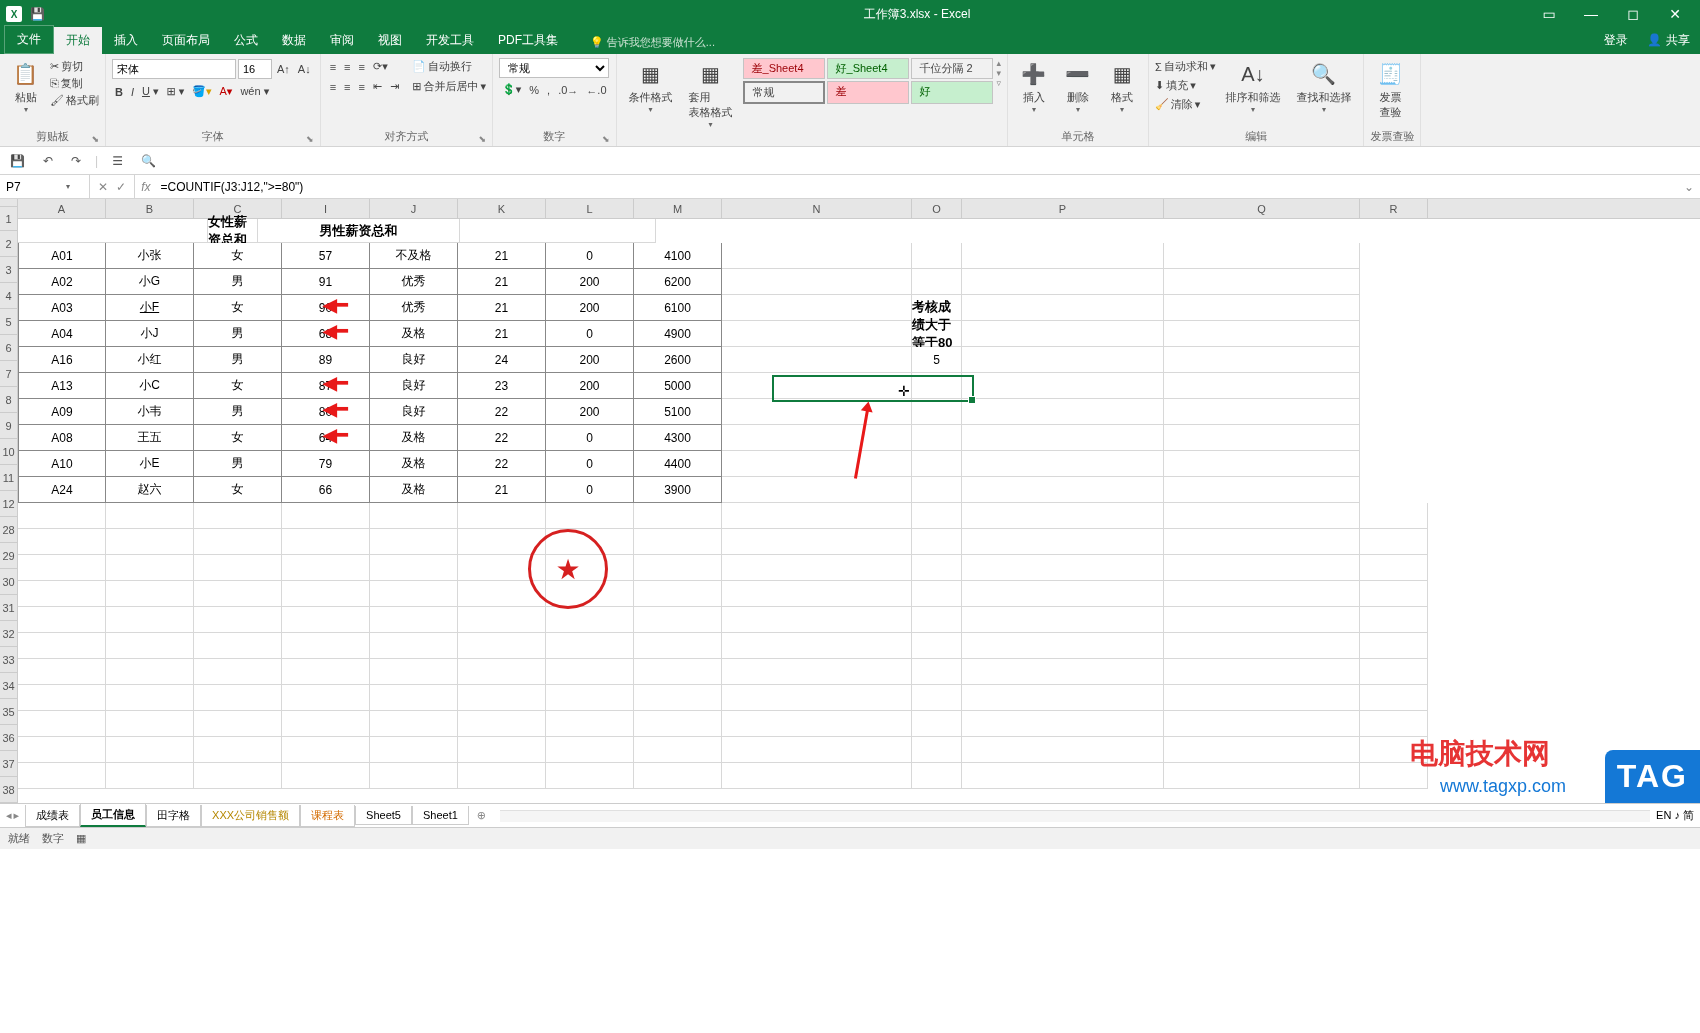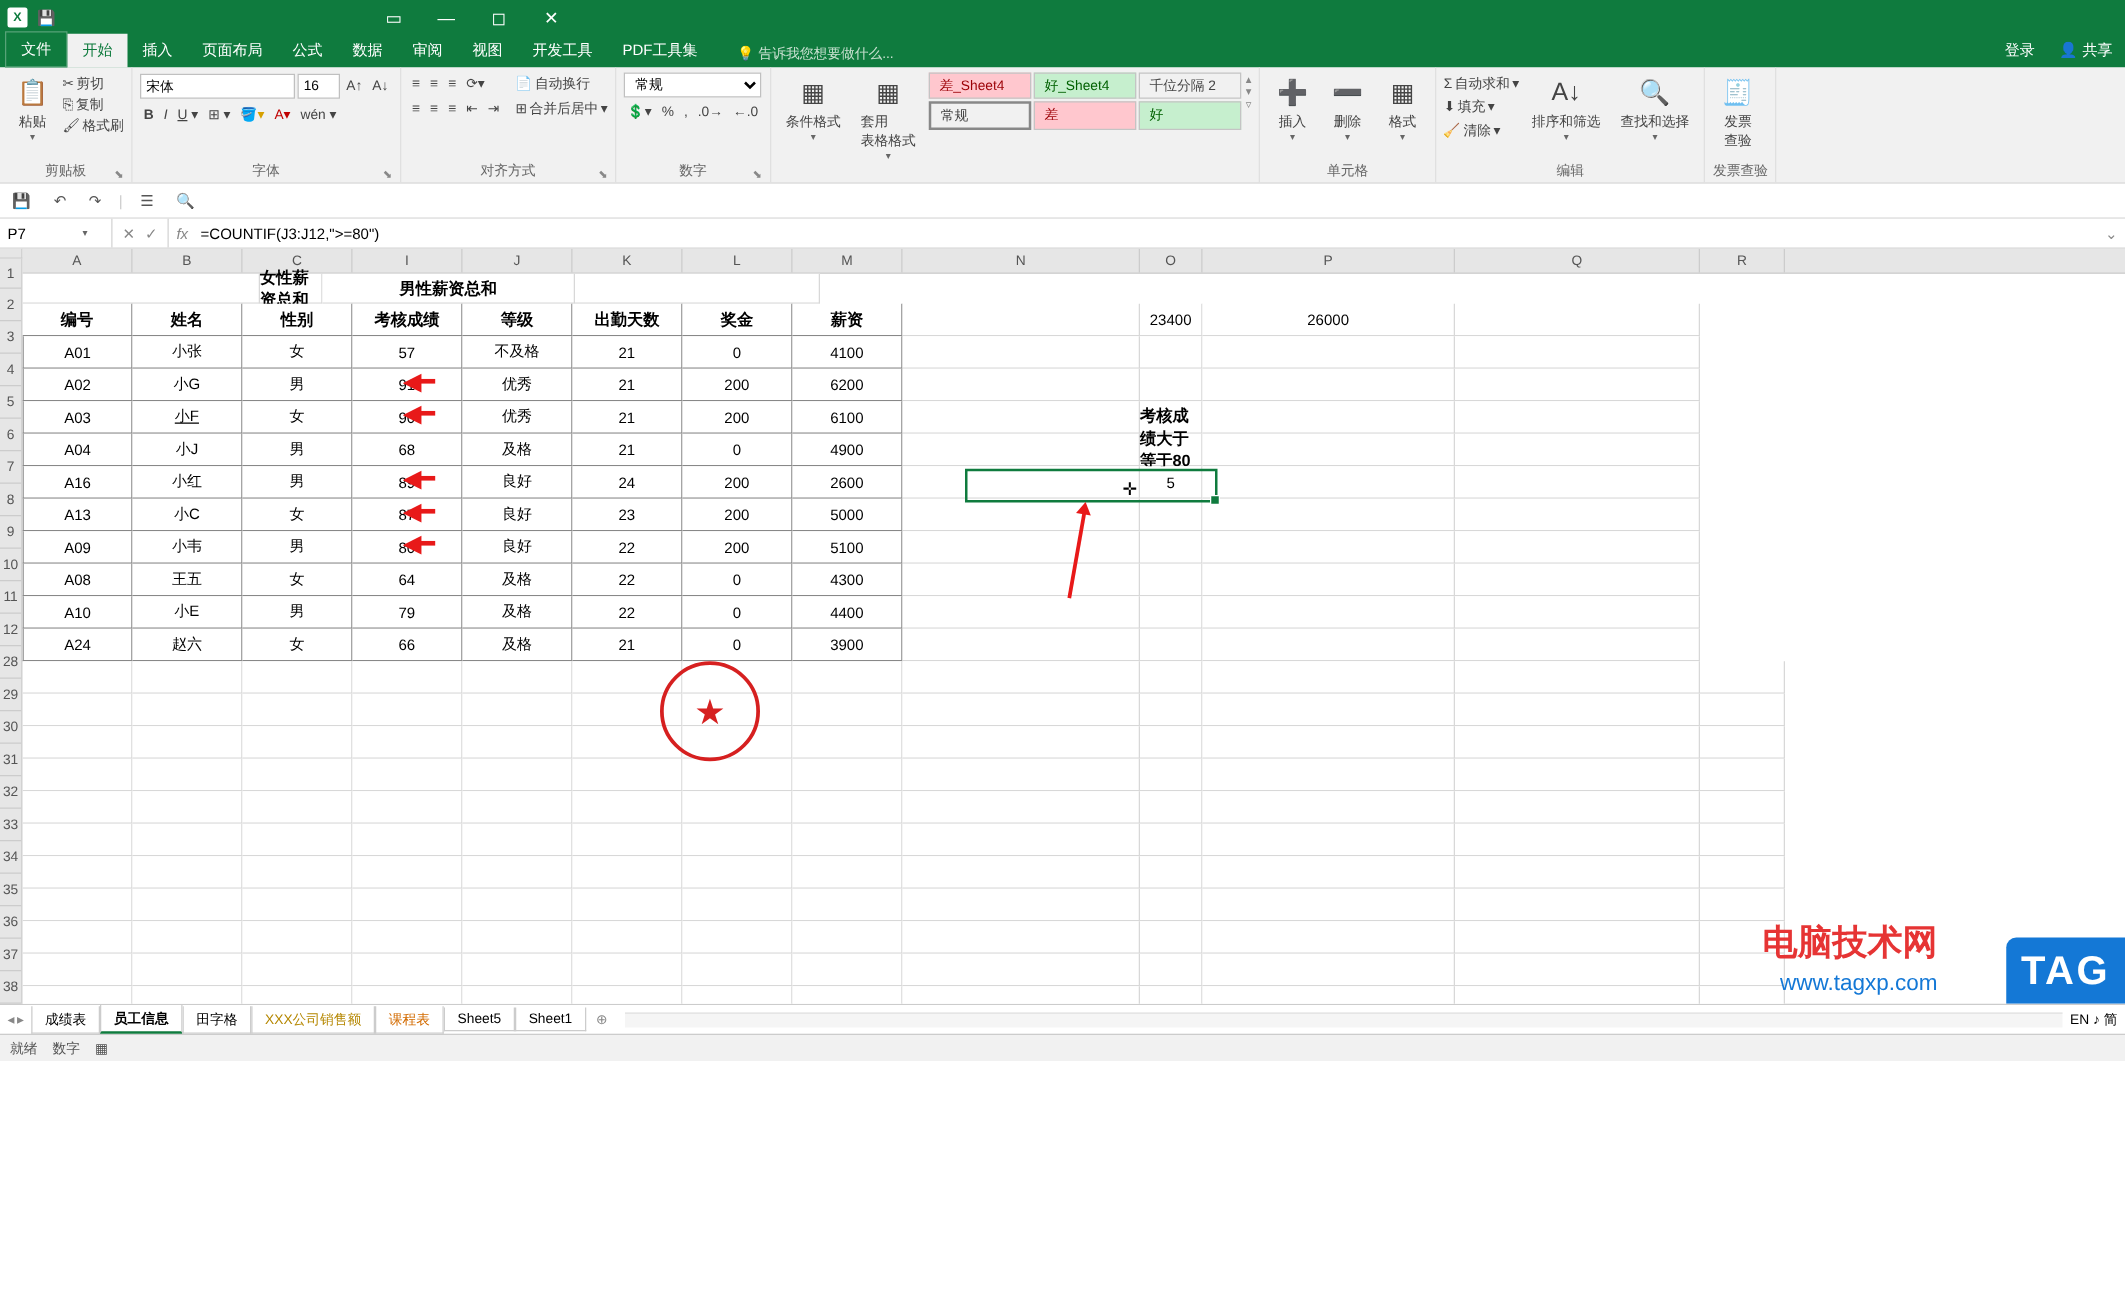--- a/index.html
+++ b/index.html
@@ -63,34 +63,35 @@
 .sheettabs .nav { display: flex; gap: 2px; padding: 0 6px; color: #888; }
 .sheettabs .tab { padding: 3px 10px; border: 1px solid #ccc; border-top: none; background: #fff; cursor: pointer; }
 .sheettabs .tab.active { background: #fff; border-bottom: 2px solid #0f7b3e; font-weight: bold; }
 .sheettabs .tab.yellow { color: #b58700; }
 .sheettabs .tab.orange { color: #d36b00; }
 .sheettabs .add { padding: 0 8px; color: #888; cursor: pointer; }
 .sheettabs .scroll-spacer { flex: 1; border-top: 1px solid #e0e0e0; height: 12px; margin: 0 6px; background: #f5f5f5; }
 .statusbar { background: #f1f1f1; border-top: 1px solid #ccc; height: 22px; display: flex; align-items: center; font-size: 11px; color: #555; padding: 0 8px; gap: 12px; }
 .statusbar .spacer { flex: 1; }
 .watermark1 { position: absolute; right: 150px; bottom: 30px; font-size: 28px; font-weight: bold; color: #e63434; font-family: "SimHei"; }
-.watermark2 { position: absolute; right: 150px; bottom: 6px; font-size: 18px; color: #1478d6; }
+.watermark2 { position: absolute; right: 134px; bottom: 6px; font-size: 18px; color: #1478d6; }
 .tag-badge { position: absolute; right: 0; bottom: 0; background: #1478d6; color: #fff; font-size: 32px; font-weight: bold; padding: 8px 12px; border-radius: 8px 0 0 0; letter-spacing: 2px; }
 .cursor-cross { position: absolute; font-size: 14px; color: #000; pointer-events: none; }
 .big-red-arrow { position: absolute; width: 3px; background: #e81919; pointer-events: none; }
 .big-red-arrow::before { content: ''; position: absolute; top: -8px; left: -5px; border-left: 6px solid transparent; border-right: 6px solid transparent; border-bottom: 10px solid #e81919; }
 </style>
 </head>
 <body>
 
 <div class="titlebar">
   <div class="left">
     <div class="excel-icon">X</div>
     <span>💾</span>
   </div>
+  <div class="center">工作簿3.xlsx - Excel</div>
   <div class="right">
     <span class="winbtn">▭</span>
     <span class="winbtn">—</span>
     <span class="winbtn">◻</span>
     <span class="winbtn">✕</span>
   </div>
 </div>
 
 <div class="menubar">
   <div class="tab file">文件</div>
@@ -339,34 +340,20 @@
         <div class="col-header" style="width: 196px;">Q</div>
         <div class="col-header" style="width: 68px;">R</div>
       </div>
     <div class="grid" id="grid">
         <div class="gridrow">
           <div class="cell" style="width: 190px; height: 24px;"></div>
           <div class="cell bold" style="width: 50px; height: 24px;">女性薪资总和</div>
           <div class="cell bold" style="width: 202px; height: 24px;">男性薪资总和</div>
           <div class="cell" style="width: 196px; height: 24px;"></div>
         </div>
-        <div class="gridrow ">
-          <div class="cell bold databorder" style="width: 88px; height: 26px;">编号</div>
-          <div class="cell bold databorder" style="width: 88px; height: 26px;">姓名</div>
-          <div class="cell bold databorder" style="width: 88px; height: 26px;">性别</div>
-          <div class="cell bold databorder" style="width: 88px; height: 26px;">考核成绩</div>
-          <div class="cell bold databorder" style="width: 88px; height: 26px;">等级</div>
-          <div class="cell bold databorder" style="width: 88px; height: 26px;">出勤天数</div>
-          <div class="cell bold databorder" style="width: 88px; height: 26px;">奖金</div>
-          <div class="cell bold databorder" style="width: 88px; height: 26px;">薪资</div>
-          <div class="cell" style="width: 190px; height: 26px;"></div>
-          <div class="cell" style="width: 50px; height: 26px;">23400</div>
-          <div class="cell" style="width: 202px; height: 26px;">26000</div>
-          <div class="cell" style="width: 196px; height: 26px;"></div>
-        </div>
         <div class="gridrow row-data">
           <div class="cell databorder" style="width: 88px; height: 26px;">A01</div>
           <div class="cell databorder" style="width: 88px; height: 26px;">小张</div>
           <div class="cell databorder" style="width: 88px; height: 26px;">女</div>
           <div class="cell databorder" style="width: 88px; height: 26px; text-align: right;">57</div>
           <div class="cell databorder" style="width: 88px; height: 26px;">不及格</div>
           <div class="cell databorder" style="width: 88px; height: 26px;">21</div>
           <div class="cell databorder" style="width: 88px; height: 26px;">0</div>
           <div class="cell databorder" style="width: 88px; height: 26px;">4100</div>
           <div class="cell" style="width: 190px; height: 26px;"></div>

